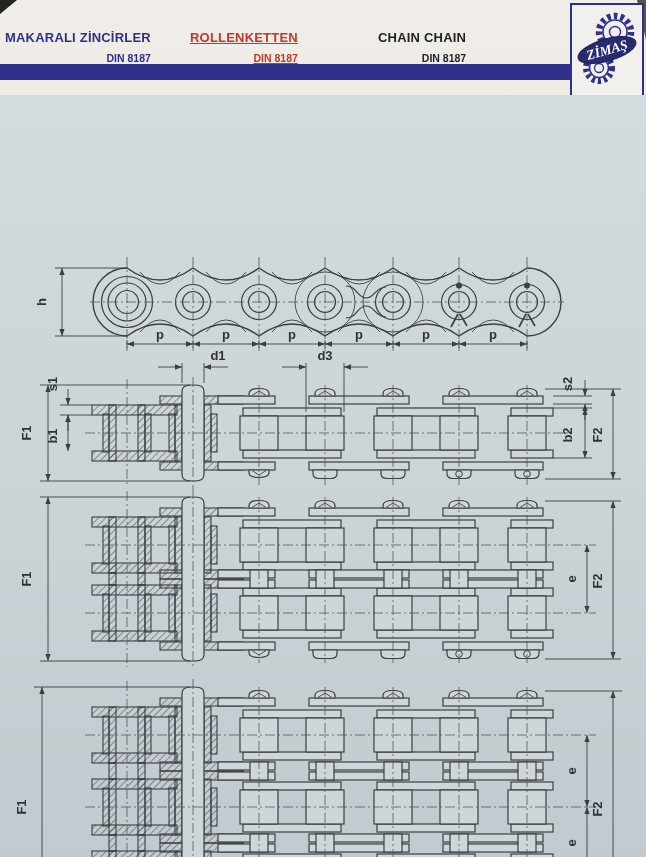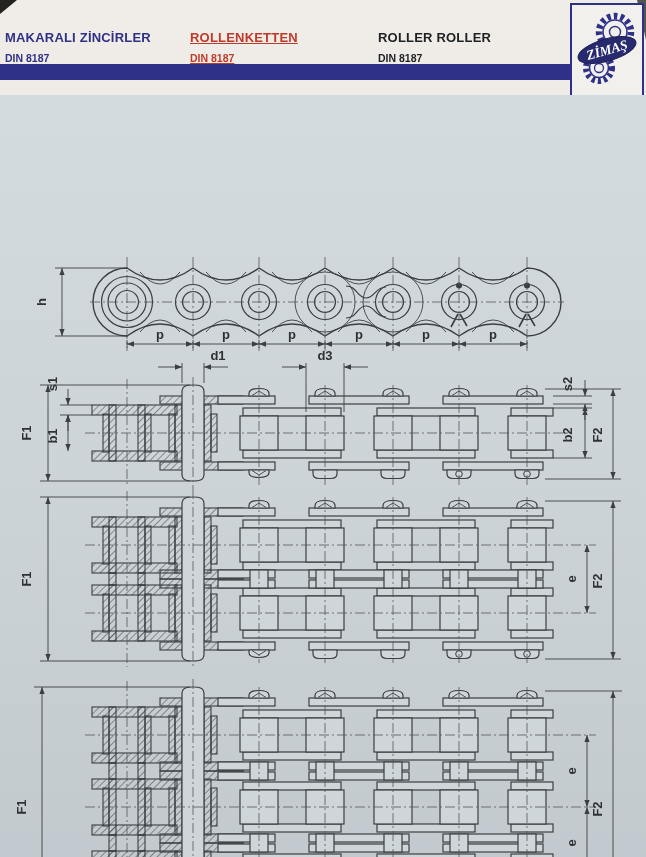--- a/index.html
+++ b/index.html
@@ -8,21 +8,21 @@
     background:linear-gradient(180deg,#f0ede8 0%,#eae7e1 60%,#e7e4de 100%);
     font-family:"Liberation Sans", sans-serif;
   }
   .corner-tl{position:absolute;left:0;top:0;width:17px;height:14px;background:#24231f;
     clip-path:polygon(0 0,100% 0,0 100%);}
   .corner-tr{position:absolute;right:0;top:0;width:9px;height:40px;background:#55534d;
     clip-path:polygon(100% 0,100% 100%,0 0);}
   header{position:absolute;left:0;top:0;width:100%;height:95px;}
   .brand{position:absolute;top:31px;line-height:1;}
   .brand .t1{font-size:13px;font-weight:bold;letter-spacing:.2px;}
-  .brand .t2{font-size:10.5px;font-weight:bold;margin-top:9px;}
+  .brand .t2{font-size:10.5px;font-weight:bold;margin-top:9px;text-align:right;}
   .brand-tr{left:5px;color:#2e3187;}
   .brand-de{left:190px;color:#bf3a2a;text-decoration:underline;}
   .brand-en{left:378px;color:#1f2023;}
   .navy-bar{position:absolute;left:0;top:64px;width:572px;height:16px;background:#2e3187;}
   .logo-box{position:absolute;left:570px;top:3px;width:74px;height:94px;
     background:#f2f0ec;border:2px solid #2e3187;box-sizing:border-box;}
   .drawing{position:absolute;left:0;top:95px;}
   .lbl{font-family:"Liberation Sans",sans-serif;font-size:13px;font-weight:bold;fill:#2f3235;}
   .logo-text{font-family:"Liberation Serif",serif;font-style:italic;font-weight:bold;font-size:13.5px;fill:#ffffff;}
 </style>
@@ -36,21 +36,21 @@
   <header>
     <div class="brand brand-tr">
       <div class="t1">MAKARALI ZİNCİRLER</div>
       <div class="t2">DIN 8187</div>
     </div>
     <div class="brand brand-de">
       <div class="t1">ROLLENKETTEN</div>
       <div class="t2">DIN 8187</div>
     </div>
     <div class="brand brand-en">
-      <div class="t1">ROLLER ROLLER</div>
+      <div class="t1">CHAIN CHAIN</div>
       <div class="t2">DIN 8187</div>
     </div>
     <div class="navy-bar"></div>
     <div class="logo-box">
       <svg width="70" height="90" viewBox="0 0 70 90">
         <circle cx="43" cy="27" r="16" fill="none" stroke="#2e3187" stroke-width="6.5" stroke-dasharray="3.6 3.1"></circle>
         <circle cx="43" cy="27" r="12" fill="#f2f0ec" stroke="#2e3187" stroke-width="1.6"></circle>
         <circle cx="43" cy="27" r="5.5" fill="none" stroke="#2e3187" stroke-width="1.4"></circle>
         <circle cx="27" cy="63" r="13" fill="none" stroke="#2e3187" stroke-width="6" stroke-dasharray="3.2 2.9"></circle>
         <circle cx="27" cy="63" r="9.5" fill="#f2f0ec" stroke="#2e3187" stroke-width="1.6"></circle>

